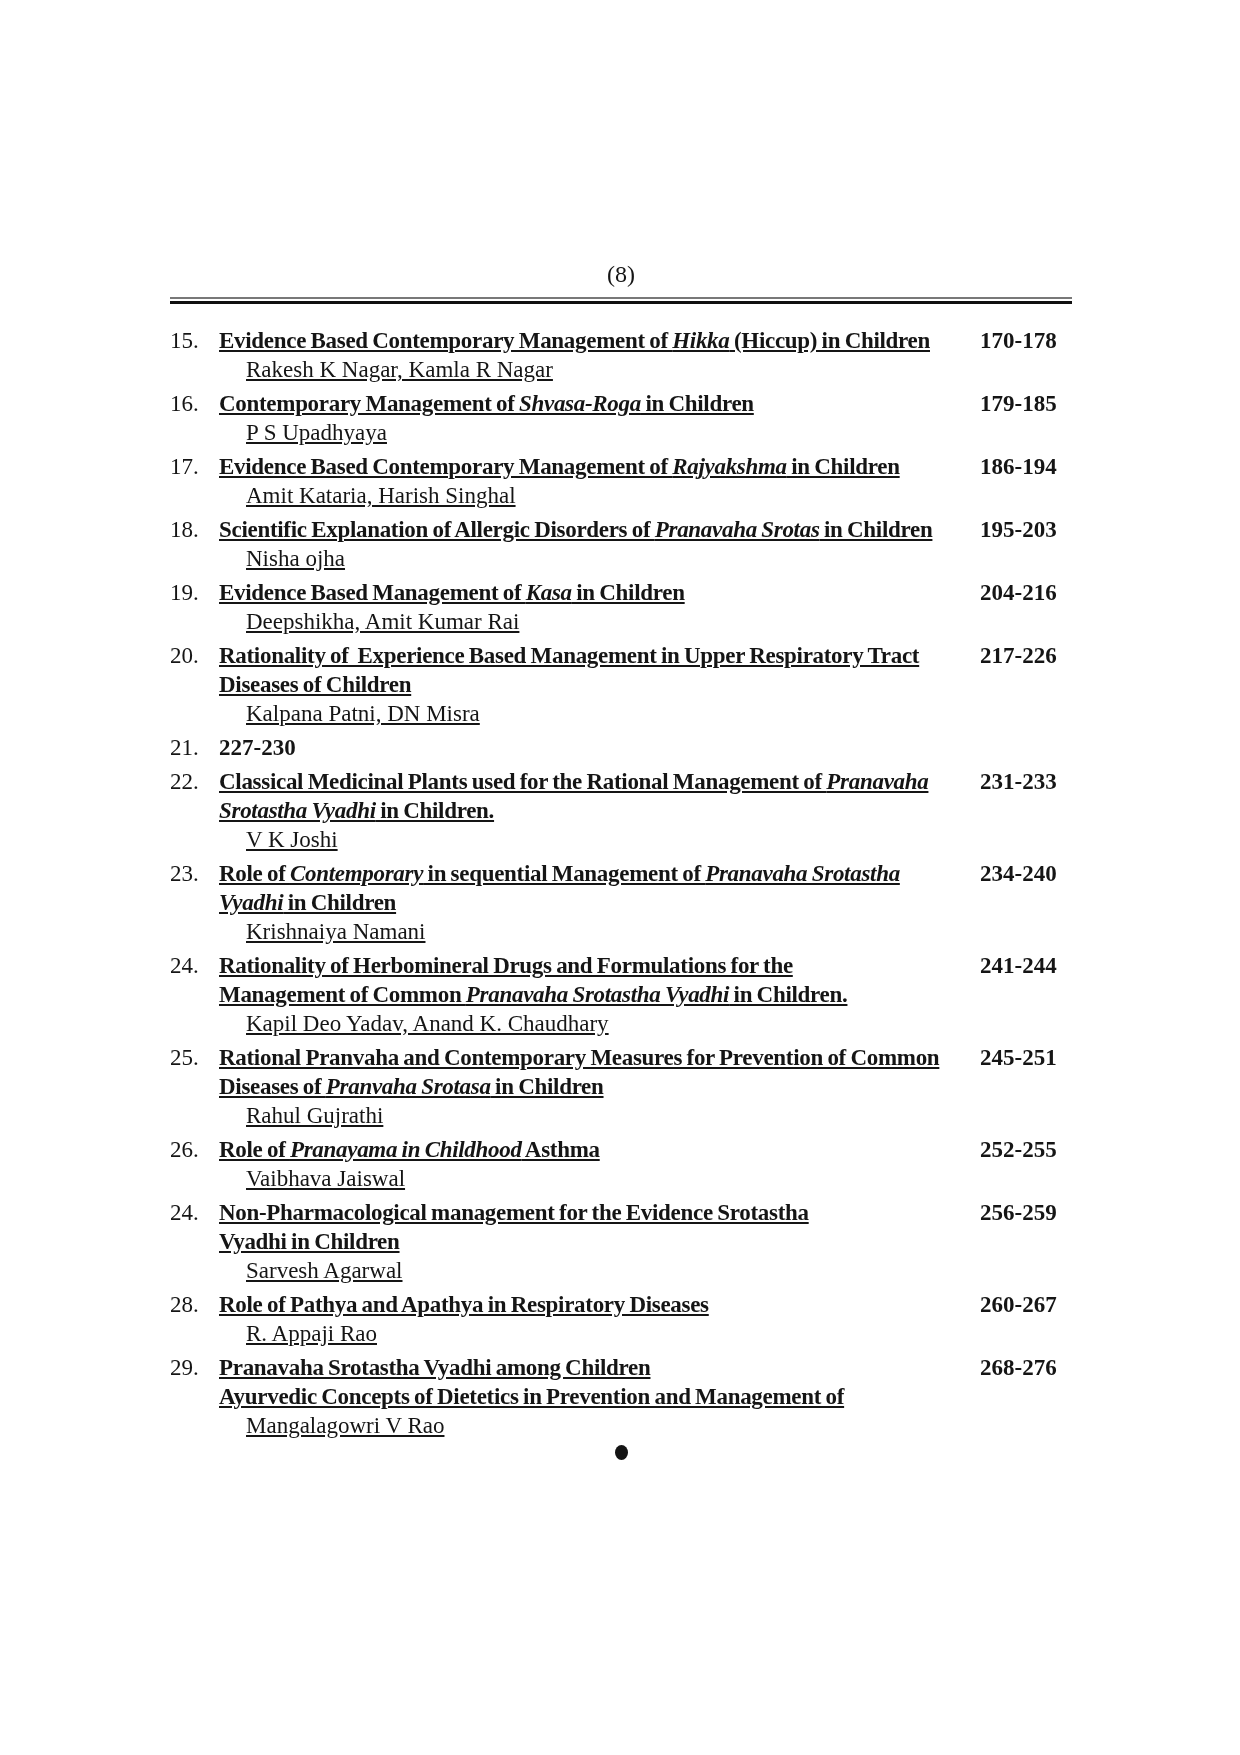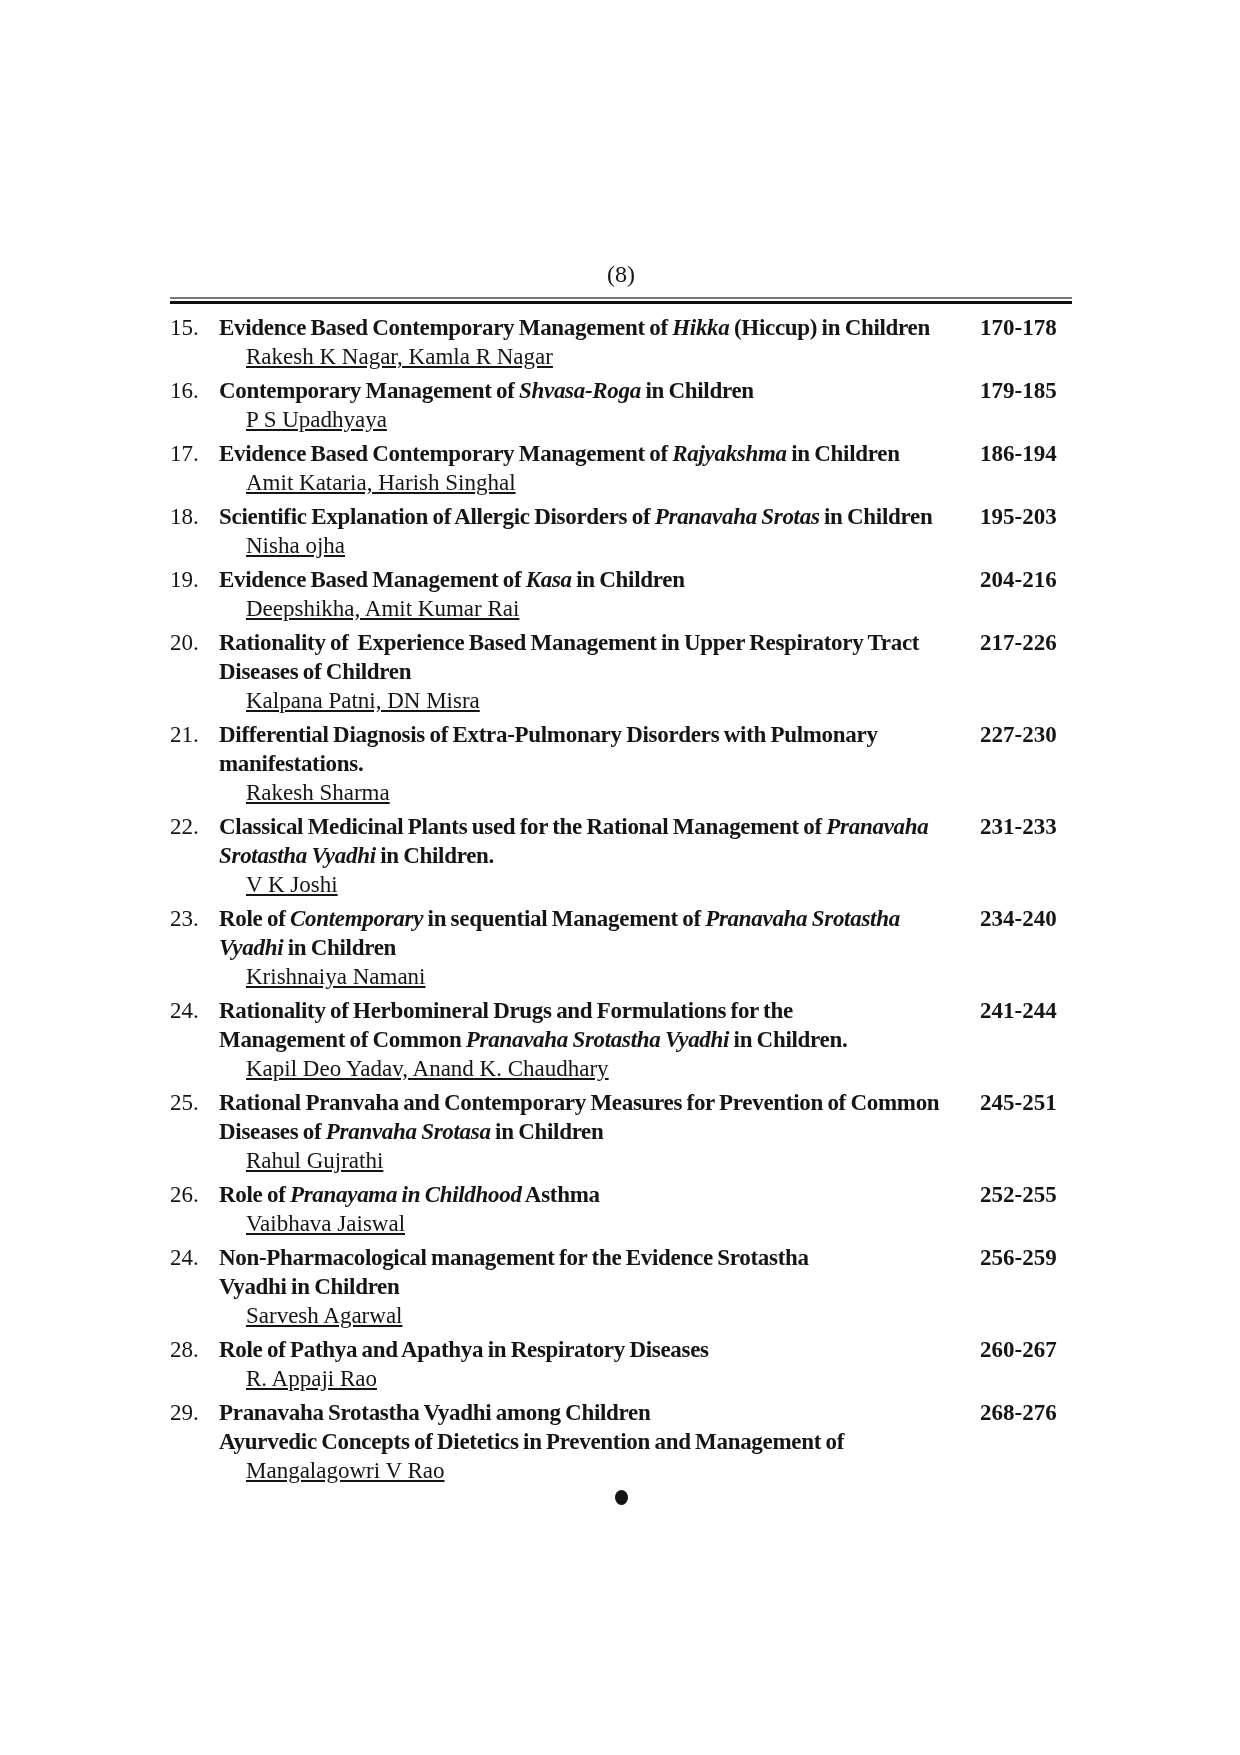--- a/index.html
+++ b/index.html
@@ -21,32 +21,32 @@
     text-align: center;
     font-size: 24px;
     line-height: 28px;
   }
   .rule {
     margin-top: 9px;
     height: 2px;
     border-top: 2px solid #787878;
     border-bottom: 3px solid #101010;
   }
-  .toc { margin-top: 9px; }
+  .toc { margin-top: 22px; }
   .entry {
     display: flex;
     align-items: flex-start;
     margin-bottom: 5px;
     font-size: 23px;
     line-height: 29px;
   }
   .num { flex: 0 0 49px; }
   .ebody { flex: 1 1 auto; min-width: 0; }
   .title { font-weight: bold; letter-spacing: -0.3px; word-spacing: -1px; }
-  .tline { white-space: nowrap; transform-origin: left center; }
+  .tline { white-space: nowrap; transform-origin: left center; text-decoration: underline; }
   .title .it { font-style: italic; }
   .authors { padding-left: 27px; text-decoration: underline; }
   .pages {
     flex: 0 0 92px;
     text-align: left;
     font-weight: bold;
     white-space: nowrap;
   }
   .end-bullet {
     width: 13px; height: 15px;
@@ -118,27 +118,20 @@
           <div class="title">
             <div class="tline"><span>Rationality of&nbsp; Experience Based Management in Upper Respiratory Tract</span></div>
             <div class="tline"><span>Diseases of Children</span></div>
           </div>
           <div class="authors">Kalpana Patni, DN Misra</div>
         </div>
         <div class="pages">217-226</div>
       </div>
       <div class="entry">
         <div class="num">21.</div>
-        <div class="ebody">
-          <div class="title">
-            <div class="tline"><span>Differential Diagnosis of Extra-Pulmonary Disorders with Pulmonary</span></div>
-            <div class="tline"><span>manifestations.</span></div>
-          </div>
-          <div class="authors">Rakesh Sharma</div>
-        </div>
         <div class="pages">227-230</div>
       </div>
       <div class="entry">
         <div class="num">22.</div>
         <div class="ebody">
           <div class="title">
             <div class="tline"><span>Classical Medicinal Plants used for the Rational Management of </span><span class="it">Pranavaha</span></div>
             <div class="tline"><span class="it">Srotastha Vyadhi</span><span> in Children.</span></div>
           </div>
           <div class="authors">V K Joshi</div>

